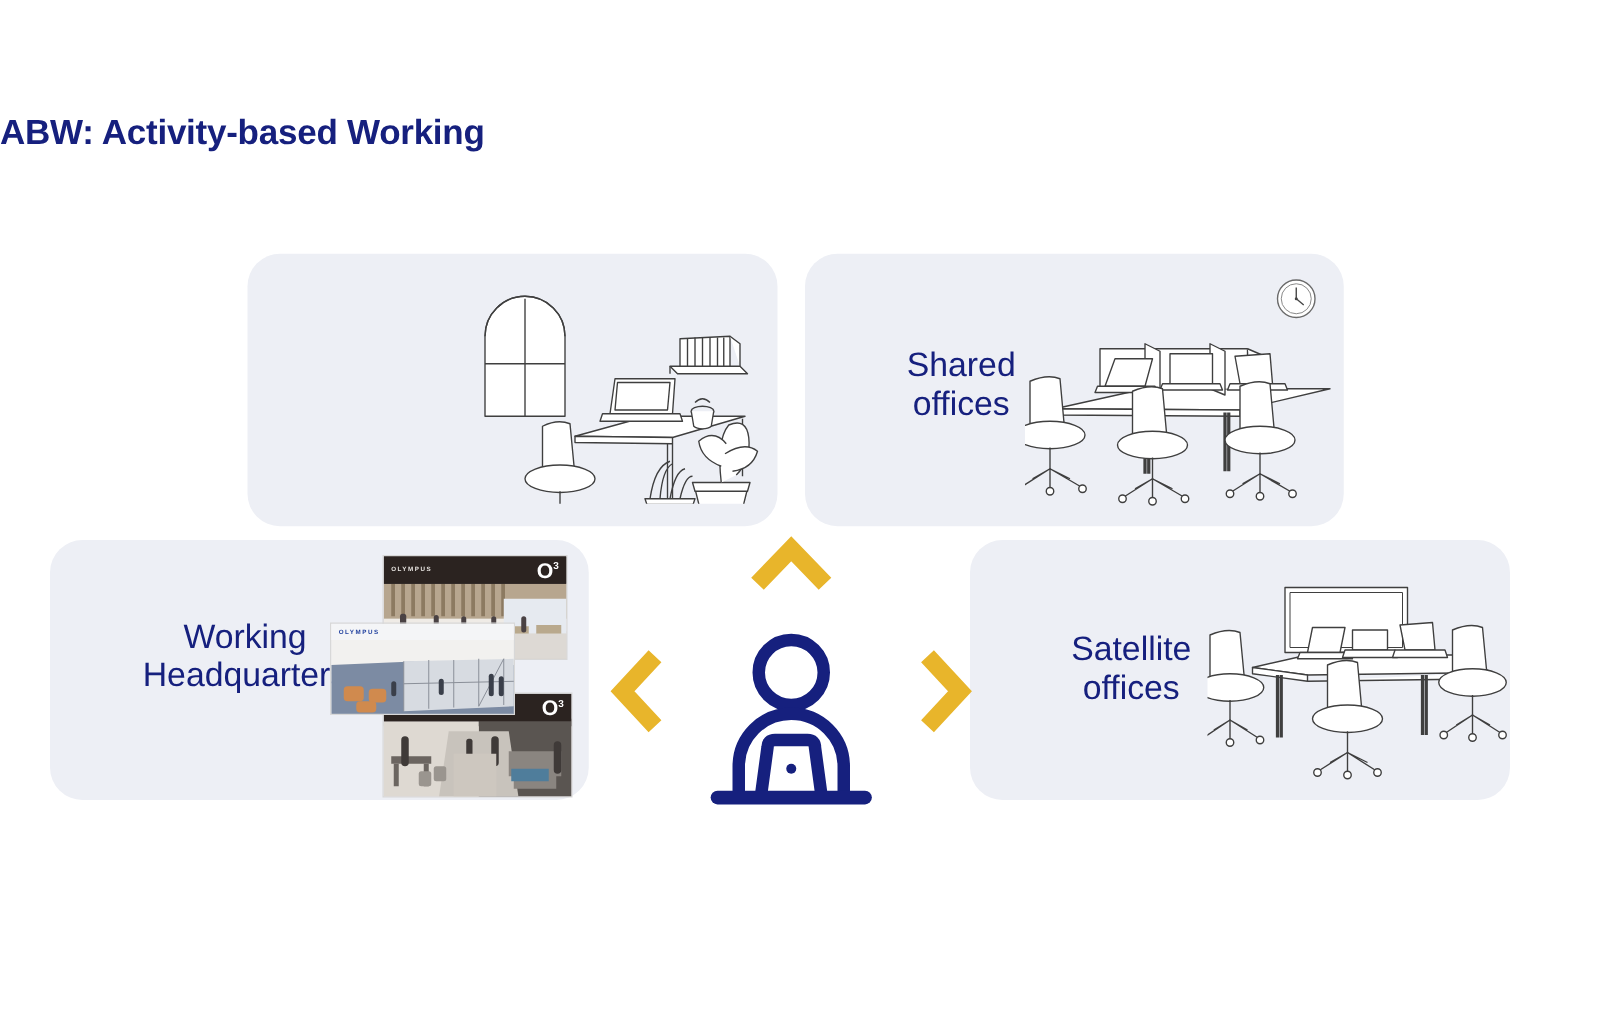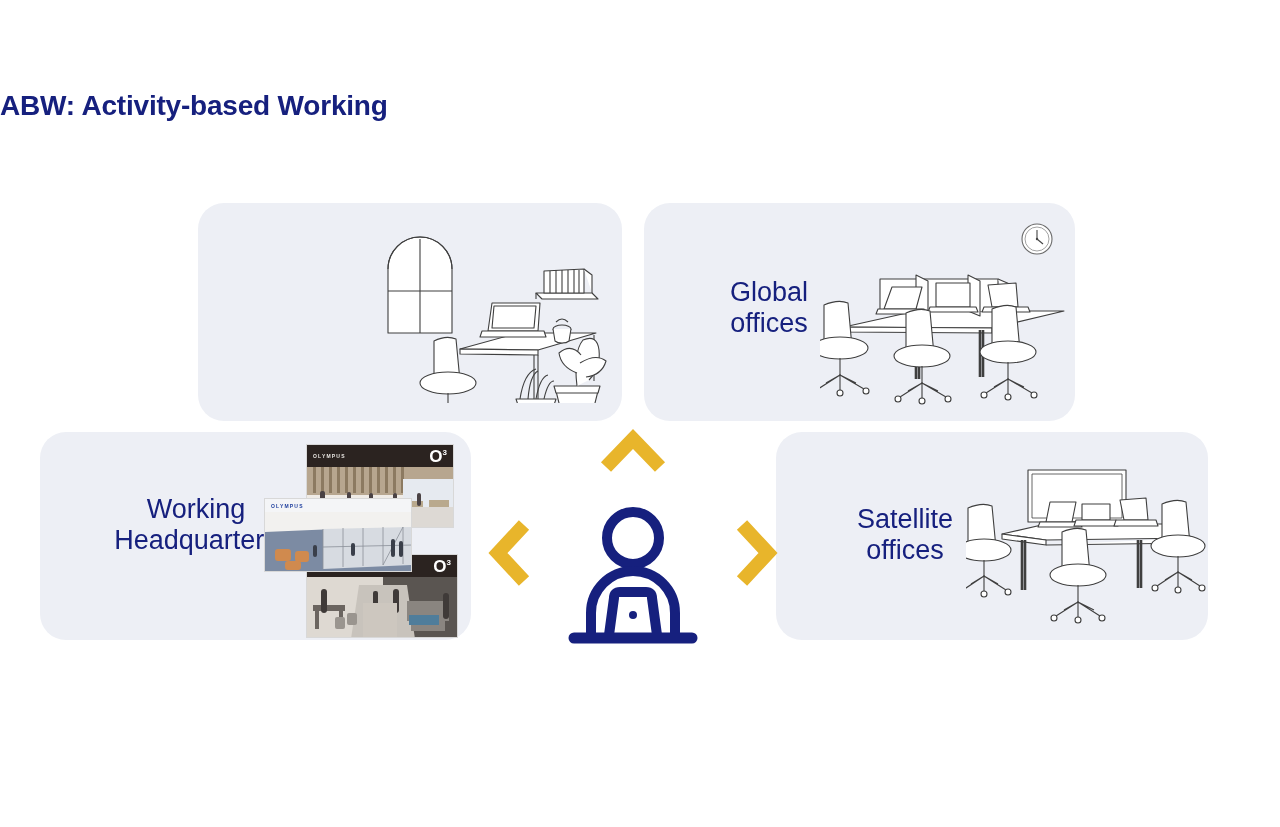--- a/index.html
+++ b/index.html
@@ -159,21 +159,21 @@
       <path d="M209 150 q-16 -6 -18 -20 q12 -10 22 2" fill="#ffffff"></path>
       <path d="M212 140 q16 -10 26 -2 q-4 14 -20 16" fill="#ffffff"></path>
       <path d="M150 180 L156 204 L180 204 L186 180 Z" fill="#ffffff"></path>
       <path d="M148 176 L188 176 L186 182 L150 182 Z" fill="#ffffff"></path>
       <path d="M152 176 q4 -26 16 -30 M160 176 q2 -24 10 -28 M168 176 q4 -22 12 -24 M176 176 q4 -18 10 -18" fill="none"></path>
     </svg>
   </div>
 </div>
 
 <div class="panel" id="panel-shared">
-  <div class="panel-label" id="label-shared">Global
+  <div class="panel-label" id="label-shared">Shared
 offices</div>
   <div class="panel-art" style="left:176px; top:14px;">
     <svg width="250" height="190" viewBox="0 0 250 190" fill="none" stroke="#3f3f3f" stroke-width="1.1" stroke-linejoin="round">
 
       <g>
         <circle cx="217" cy="22" r="15" fill="#ffffff" stroke="#6a6a6a"></circle>
         <circle cx="217" cy="22" r="12" fill="#ffffff" stroke="#8a8a8a" stroke-width="0.8"></circle>
         <line x1="217" y1="22" x2="217" y2="13" stroke="#444"></line>
         <line x1="217" y1="22" x2="223" y2="27" stroke="#444"></line>
         <circle cx="217" cy="22" r="1.2" fill="#444" stroke="none"></circle>

